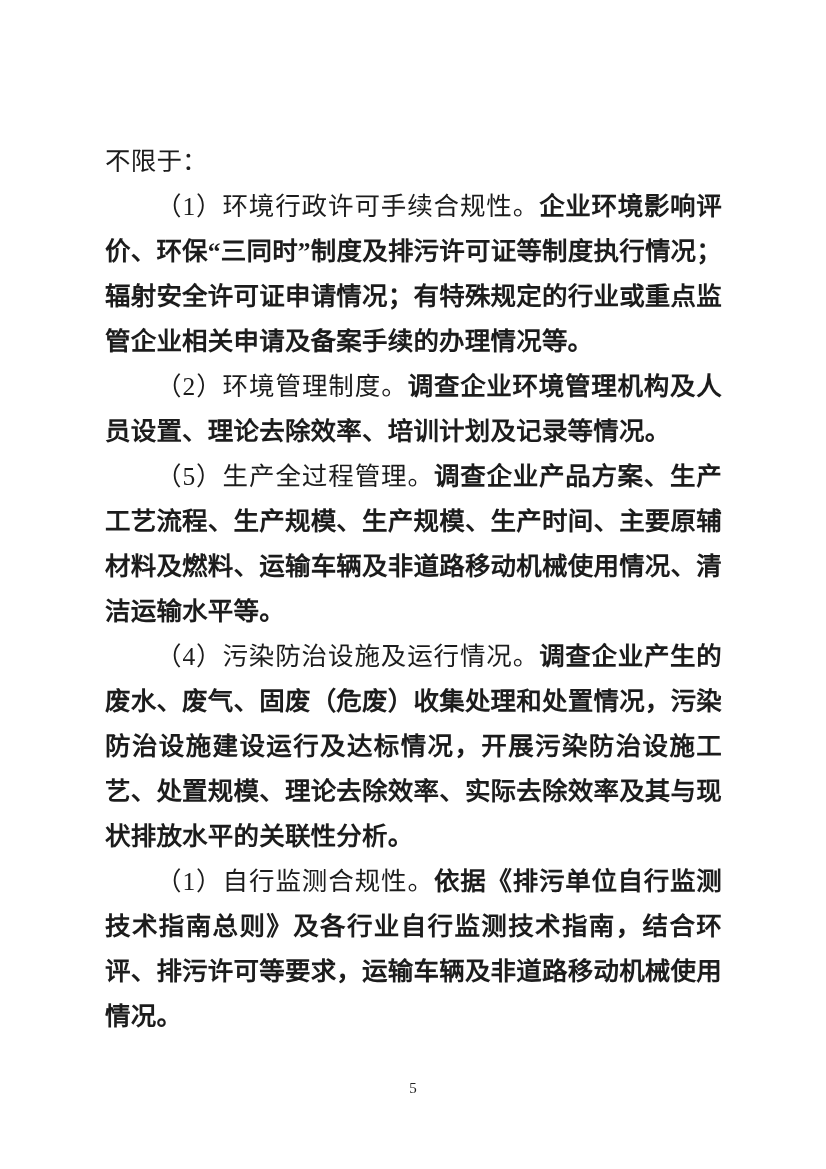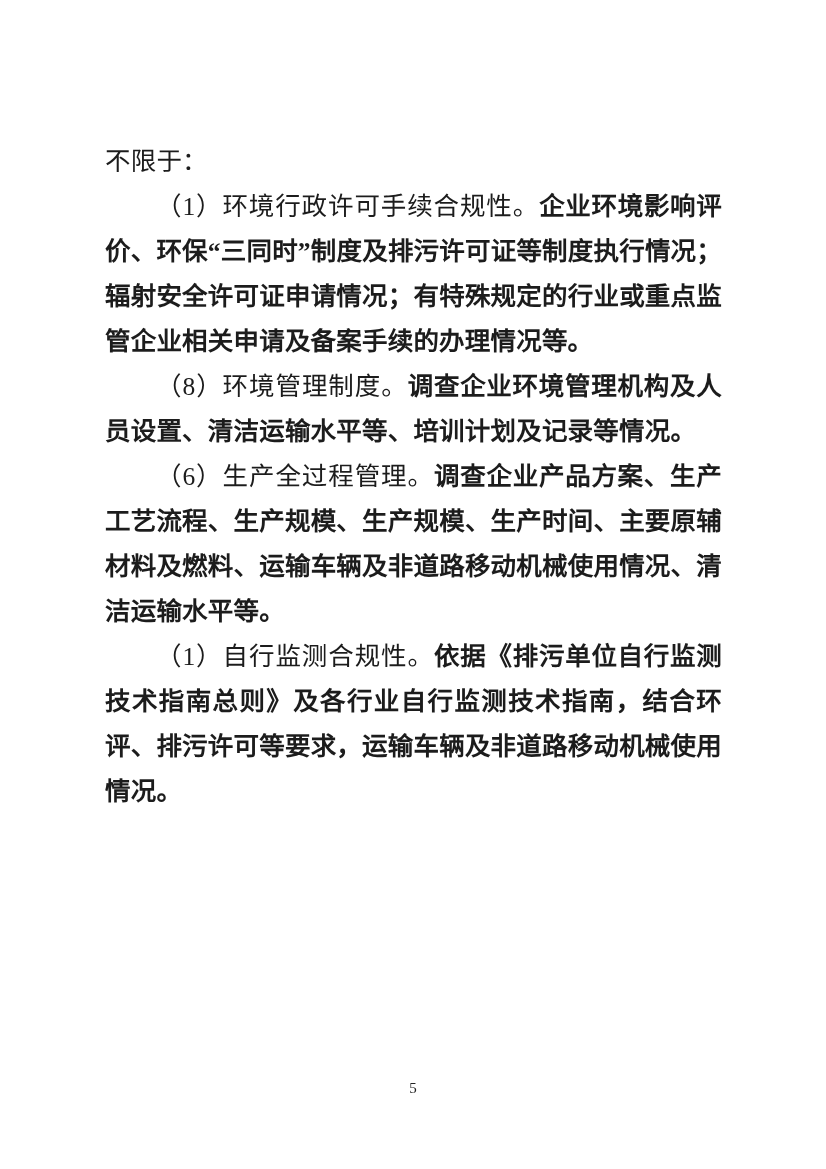--- a/index.html
+++ b/index.html
@@ -70,24 +70,25 @@
 <body>
 
 <div class="page">
 
   <div class="text-block">
 
     <p class="para flush"><span>不限于：</span></p>
 
     <p class="para indent"><span class="lead">（1）环境行政许可手续合规性。</span><span class="body-run">企业环境影响评价、环保“三同时”制度及排污许可证等制度执行情况；辐射安全许可证申请情况；有特殊规定的行业或重点监管企业相关申请及备案手续的办理情况等。</span></p>
 
-    <p class="para indent"><span class="lead">（8）环境管理制度。</span><span class="body-run">调查企业环境管理机构及人员设置、清洁运输水平等、培训计划及记录等情况。</span></p>
+    <p class="para indent"><span class="lead">（2）环境管理制度。</span><span class="body-run">调查企业环境管理机构及人员设置、理论去除效率、培训计划及记录等情况。</span></p>
 
-    <p class="para indent"><span class="lead">（6）生产全过程管理。</span><span class="body-run">调查企业产品方案、生产工艺流程、生产规模、生产规模、生产时间、主要原辅材料及燃料、运输车辆及非道路移动机械使用情况、清洁运输水平等。</span></p>
+    <p class="para indent"><span class="lead">（5）生产全过程管理。</span><span class="body-run">调查企业产品方案、生产工艺流程、生产规模、生产规模、生产时间、主要原辅材料及燃料、运输车辆及非道路移动机械使用情况、清洁运输水平等。</span></p>
 
+    <p class="para indent"><span class="lead">（4）污染防治设施及运行情况。</span><span class="body-run">调查企业产生的废水、废气、固废（危废）收集处理和处置情况，污染防治设施建设运行及达标情况，开展污染防治设施工艺、处置规模、理论去除效率、实际去除效率及其与现状排放水平的关联性分析。</span></p>
 
 
     <p class="para indent"><span class="lead">（1）自行监测合规性。</span><span class="body-run">依据《排污单位自行监测技术指南总则》及各行业自行监测技术指南，结合环评、排污许可等要求，运输车辆及非道路移动机械使用情况。</span></p>
 
   </div>
 
   <div class="page-number">5</div>
 
 </div>
 

